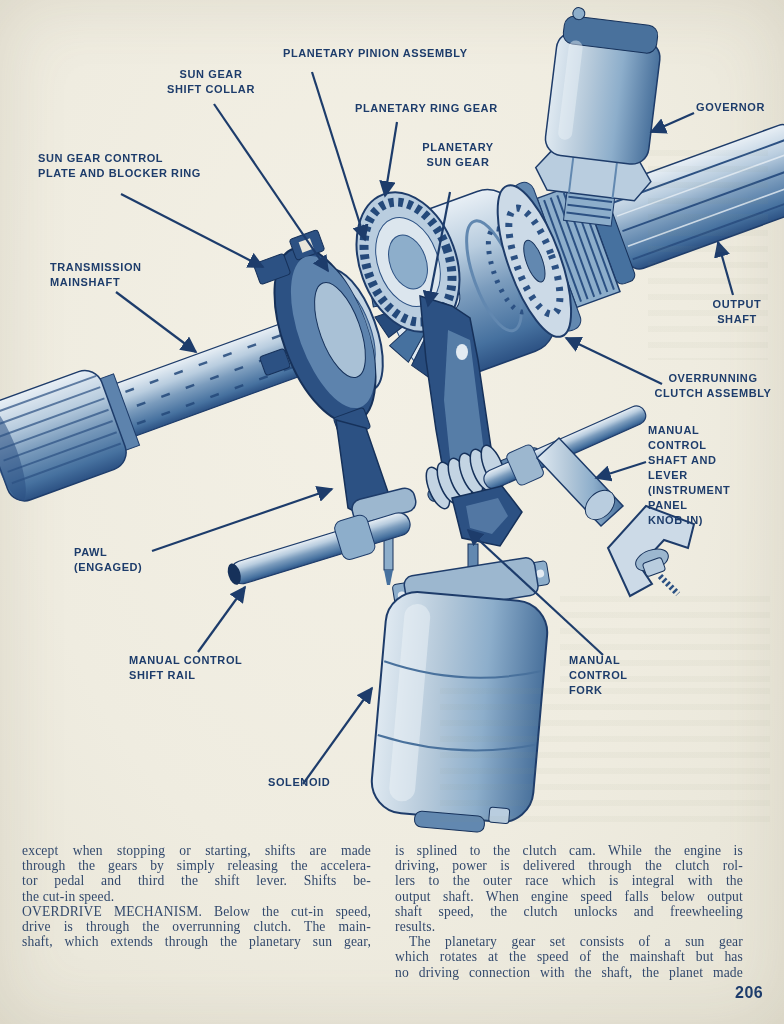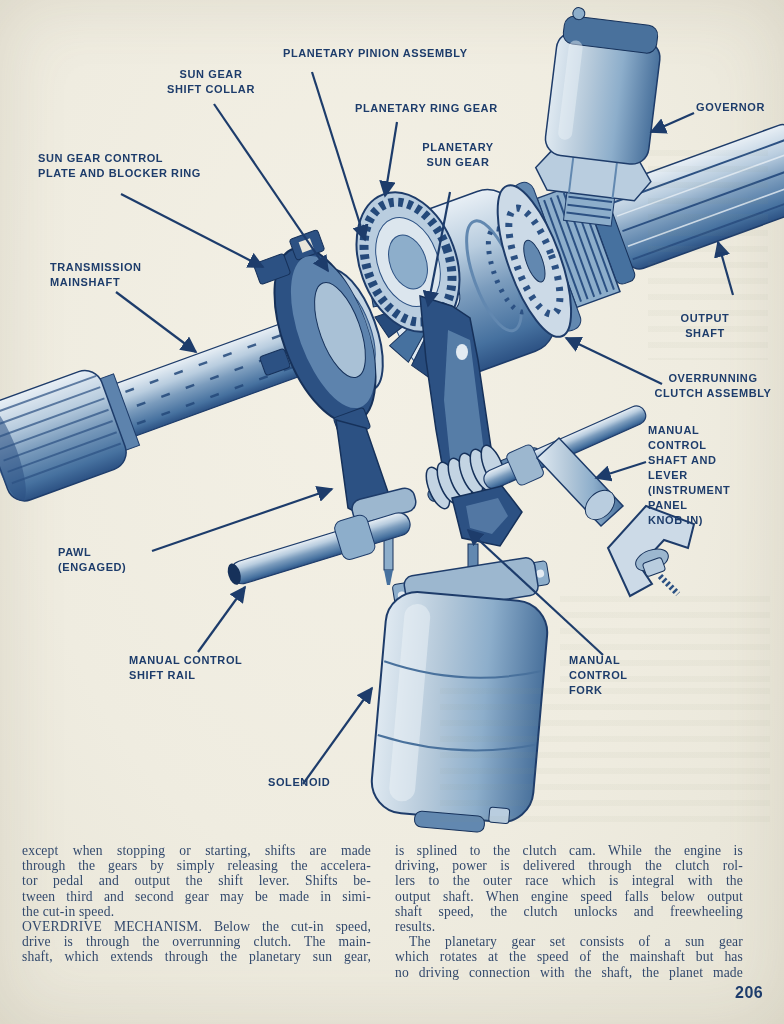--- a/index.html
+++ b/index.html
@@ -270,43 +270,42 @@
     <div class="callout center" style="left:159px;top:67px;width:104px;">SUN GEAR
 SHIFT COLLAR</div>
     <div class="callout" style="left:344px;top:101px;margin-left:11px;">PLANETARY RING GEAR</div>
     <div class="callout" style="left:696px;top:100px;">GOVERNOR</div>
     <div class="callout" style="left:38px;top:151px;">SUN GEAR CONTROL
 PLATE AND BLOCKER RING</div>
     <div class="callout center" style="left:417px;top:140px;width:82px;">PLANETARY
 SUN GEAR</div>
     <div class="callout" style="left:34px;top:260px;margin-left:16px;">TRANSMISSION
 MAINSHAFT</div>
-    <div class="callout center" style="left:676px;top:297px;width:58px;margin-top:14px;">OUTPUT
+    <div class="callout center" style="left:708px;top:297px;width:58px;">OUTPUT
 SHAFT</div>
     <div class="callout center" style="left:649px;top:371px;width:128px;">OVERRUNNING
 CLUTCH ASSEMBLY</div>
     <div class="callout" style="left:648px;top:423px;">MANUAL CONTROL
 SHAFT AND LEVER
 (INSTRUMENT PANEL
 KNOB IN)</div>
-    <div class="callout" style="left:58px;top:545px;">PAWL
+    <div class="callout" style="left:74px;top:545px;">PAWL
 (ENGAGED)</div>
     <div class="callout" style="left:129px;top:653px;">MANUAL CONTROL
 SHIFT RAIL</div>
     <div class="callout" style="left:569px;top:653px;">MANUAL CONTROL
 FORK</div>
     <div class="callout" style="left:268px;top:775px;">SOLENOID</div>
   </div>
 
   <div class="bodytext">
     <div class="col col-left">
       <div class="tline">except when stopping or starting, shifts are made</div>
       <div class="tline">through the gears by simply releasing the accelera-</div>
-      <div class="tline">tor pedal and output the shift lever.  Shifts be-</div>
-      <div class="tline">tween third and second gear may be made in simi-</div>
+      <div class="tline">tor pedal and third the shift lever.  Shifts be-</div>
       <div class="tline end">the cut-in speed.</div>
       <div class="tline">OVERDRIVE MECHANISM.  Below the cut-in speed,</div>
       <div class="tline">drive is through the overrunning clutch.  The main-</div>
       <div class="tline">shaft, which extends through the planetary sun gear,</div>
     </div>
     <div class="col col-right">
       <div class="tline">is splined to the clutch cam.  While the engine is</div>
       <div class="tline">driving,  power is delivered through the clutch rol-</div>
       <div class="tline">lers to the outer race which is integral with the</div>
       <div class="tline">output shaft.  When engine speed falls below output</div>

